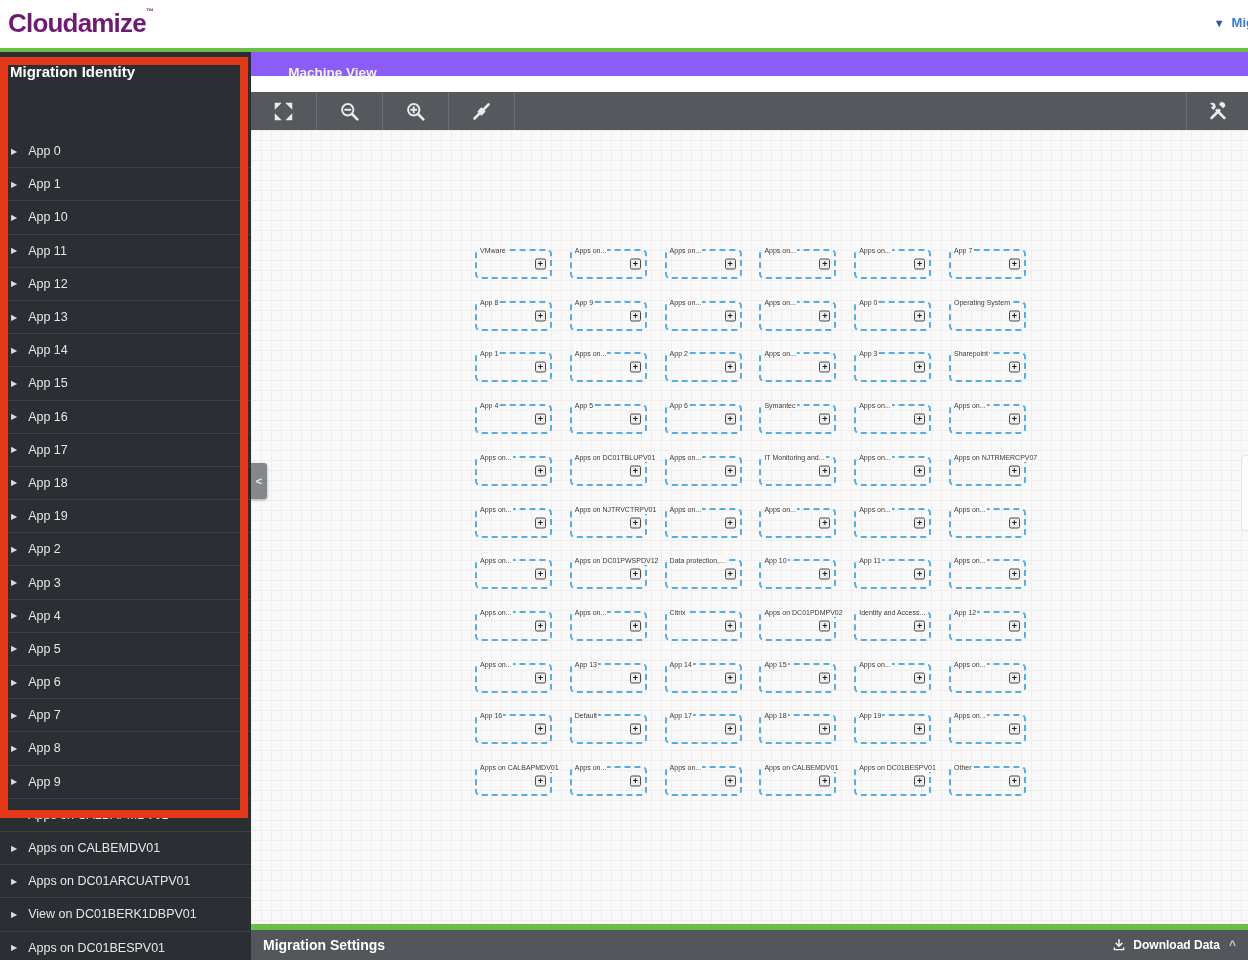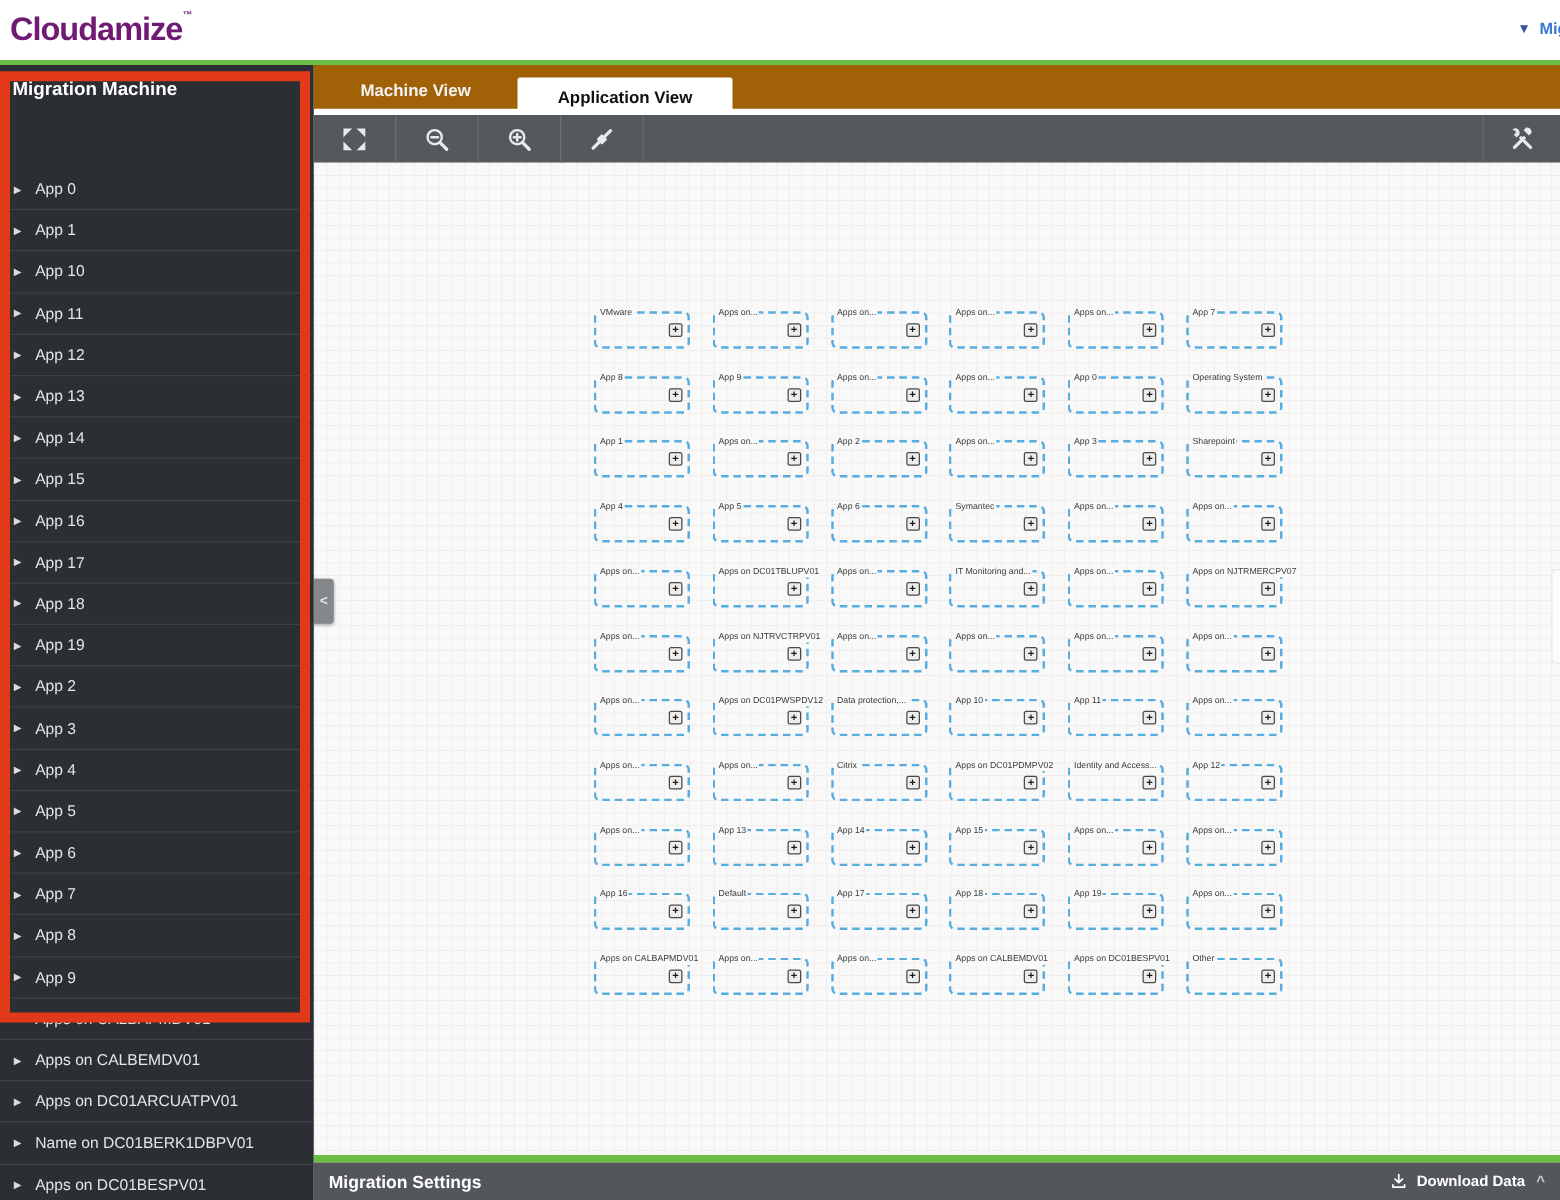--- a/index.html
+++ b/index.html
@@ -30,21 +30,21 @@
   .sb-list { position:absolute; left:0; top:83px; width:251px; bottom:0; overflow:hidden; }
   .sb-item { height:33.2px; display:flex; align-items:center; gap:11px; padding:0 11px;
              border-bottom:1px solid #3d4247; color:#e4e6e7; font-size:12.5px; cursor:pointer; }
   .sb-item .tri { font-size:8px; color:#d9dbdc; }
 
   
   .red-box { position:absolute; left:0; top:57px; width:248px; height:761px;
              border:8px solid #e2391b; z-index:60; pointer-events:none; }
 
   
-  .tabs { position:absolute; left:251px; top:52px; width:997px; height:35px; background:#a16207; z-index:4; }
+  .tabs { position:absolute; left:251px; top:52px; width:997px; height:24px; background:#8b5cf6; z-index:4; }
   .tab-machine { position:absolute; left:0; top:0; width:163px; height:40px; display:flex; align-items:center;
                  justify-content:center; color:#f2f2f2; font-size:13.5px; font-weight:bold; cursor:pointer; }
   .tab-app { position:absolute; left:163px; top:10px; width:172px; height:30px; background:#ffffff;
              display:flex; align-items:center; justify-content:center; color:#101010; font-size:13.5px;
              font-weight:bold; cursor:pointer; border-radius:2px 2px 0 0; }
 
   
   .toolbar { position:absolute; left:251px; top:92px; width:997px; height:38px; background:#55595d;
              display:flex; align-items:stretch; z-index:4; }
   .tb-btn { width:66px; display:flex; align-items:center; justify-content:center;
@@ -90,21 +90,21 @@
 <div class="header">
   <div class="logo"><span>Cloudamize</span><sup>™</sup></div>
   <div class="hdr-menu">
     <span class="tri">▼</span>
     <span>Mig</span>
   </div>
 </div>
 <div class="green-top"></div>
 
 <div class="sidebar">
-  <div class="sb-title">Migration Machine</div>
+  <div class="sb-title">Migration Identity</div>
   <div class="sb-list">
       <div class="sb-item">
         <span class="tri">▶</span>
         <span>App 0</span>
       </div>
       <div class="sb-item">
         <span class="tri">▶</span>
         <span>App 1</span>
       </div>
       <div class="sb-item">
@@ -186,32 +186,31 @@
       <div class="sb-item">
         <span class="tri">▶</span>
         <span>Apps on CALBEMDV01</span>
       </div>
       <div class="sb-item">
         <span class="tri">▶</span>
         <span>Apps on DC01ARCUATPV01</span>
       </div>
       <div class="sb-item">
         <span class="tri">▶</span>
-        <span>Name on DC01BERK1DBPV01</span>
+        <span>View on DC01BERK1DBPV01</span>
       </div>
       <div class="sb-item">
         <span class="tri">▶</span>
         <span>Apps on DC01BESPV01</span>
       </div>
     </div>
 </div>
 
 <div class="tabs">
   <div class="tab-machine">Machine View</div>
-  <div class="tab-app">Application View</div>
 </div>
 
 <div class="toolbar">
   <div class="tb-btn">
     <svg width="21" height="21" viewBox="0 0 24 24" fill="#e9eaeb">
       <path d="M2 2h8L2 10zM22 2v8l-8-8zM2 22v-8l8 8zM22 22h-8l8-8z"></path>
     </svg>
   </div>
   <div class="tb-btn">
     <svg width="21" height="21" viewBox="0 0 24 24" fill="none" stroke="#e9eaeb" stroke-width="2.2" stroke-linecap="round">

